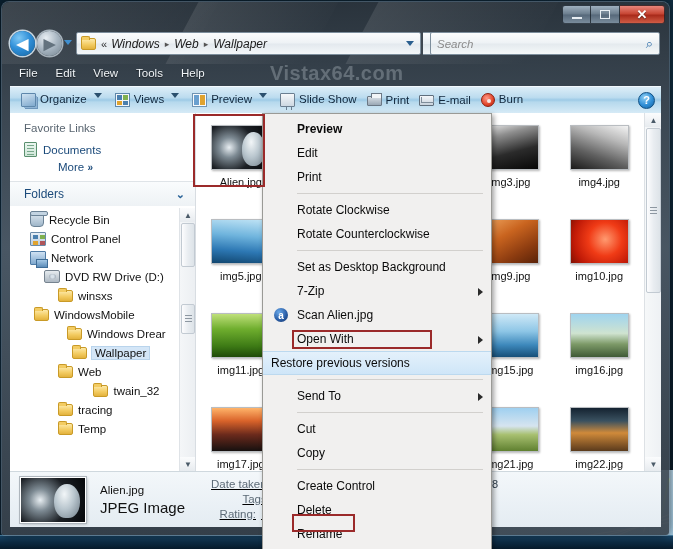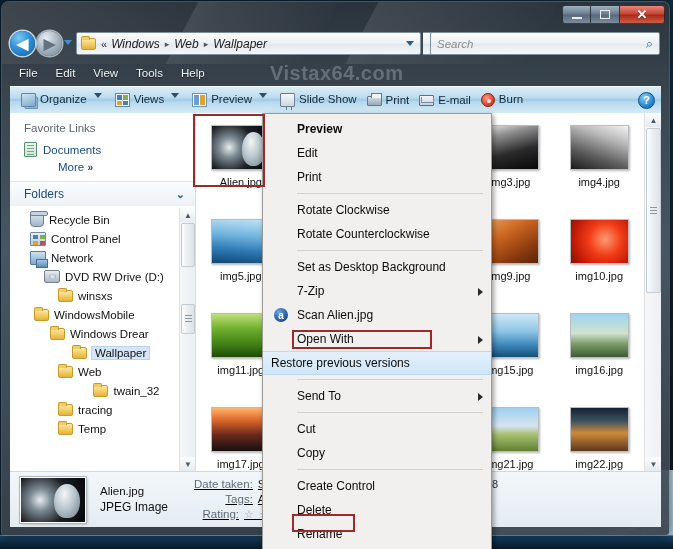--- a/index.html
+++ b/index.html
@@ -388,21 +388,21 @@
     border-top: 1px solid #cfd8de;
     display: flex; align-items: center; padding: 0 10px;
   }
   .det-thumb {
     width: 66px; height: 46px; border: 1px solid #fff;
     box-shadow: 0 0 0 1px #aeb6bd, 1px 1px 3px rgba(0,0,0,.3);
     position: relative; overflow: hidden; flex: none;
   }
   .det-col1 { margin-left: 14px; display: flex; flex-direction: column; gap: 3px; }
   .det-name { font-size: 11.5px; color: #111; }
-  .det-type { font-size: 12px; color: #111; }
+  .det-type { font-size: 15px; color: #111; }
   .det-col2 { margin-left: 26px; display: flex; flex-direction: column; gap: 3px; }
   .det-row { display: flex; gap: 5px; font-size: 11.5px; text-decoration: underline; }
   .det-key { color: #5d6b77; }
   .det-val { color: #1b1b1b; }
   .stars { color: #9fb0bd; font-size: 11px; letter-spacing: 1px; }
 
   
   .ctx {
     position: absolute; left: 262px; top: 113px; width: 230px;
     background: #f1f0ef;
@@ -591,21 +591,21 @@
               <span class="tlabel">DVD RW Drive (D:)</span>
             </div>
             <div class="tnode" style="padding-left: 48px;">
               <span class="tfolder"></span>
               <span class="tlabel">winsxs</span>
             </div>
             <div class="tnode" style="padding-left: 24px;">
               <span class="tfolder"></span>
               <span class="tlabel">WindowsMobile</span>
             </div>
-            <div class="tnode" style="padding-left: 40px;">
+            <div class="tnode" style="padding-left: 57px;">
               <span class="tfolder"></span>
               <span class="tlabel">Windows Drear</span>
             </div>
             <div class="tnode sel" style="padding-left: 62px;">
               <span class="tfolder"></span>
               <span class="tlabel">Wallpaper</span>
             </div>
             <div class="tnode" style="padding-left: 48px;">
               <span class="tfolder"></span>
               <span class="tlabel">Web</span>

